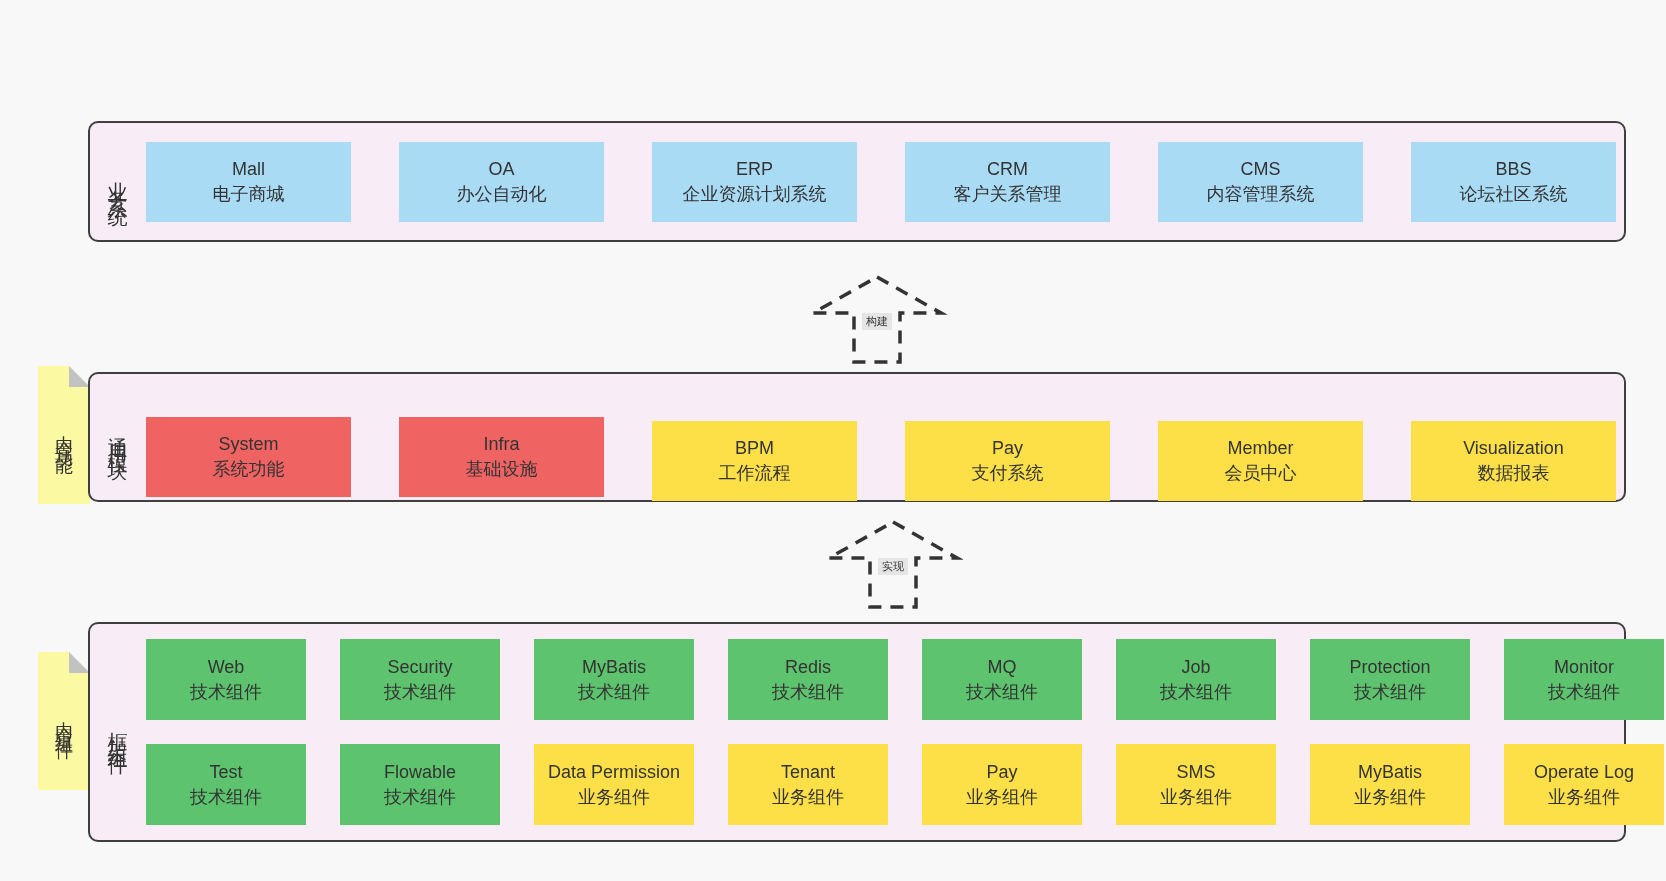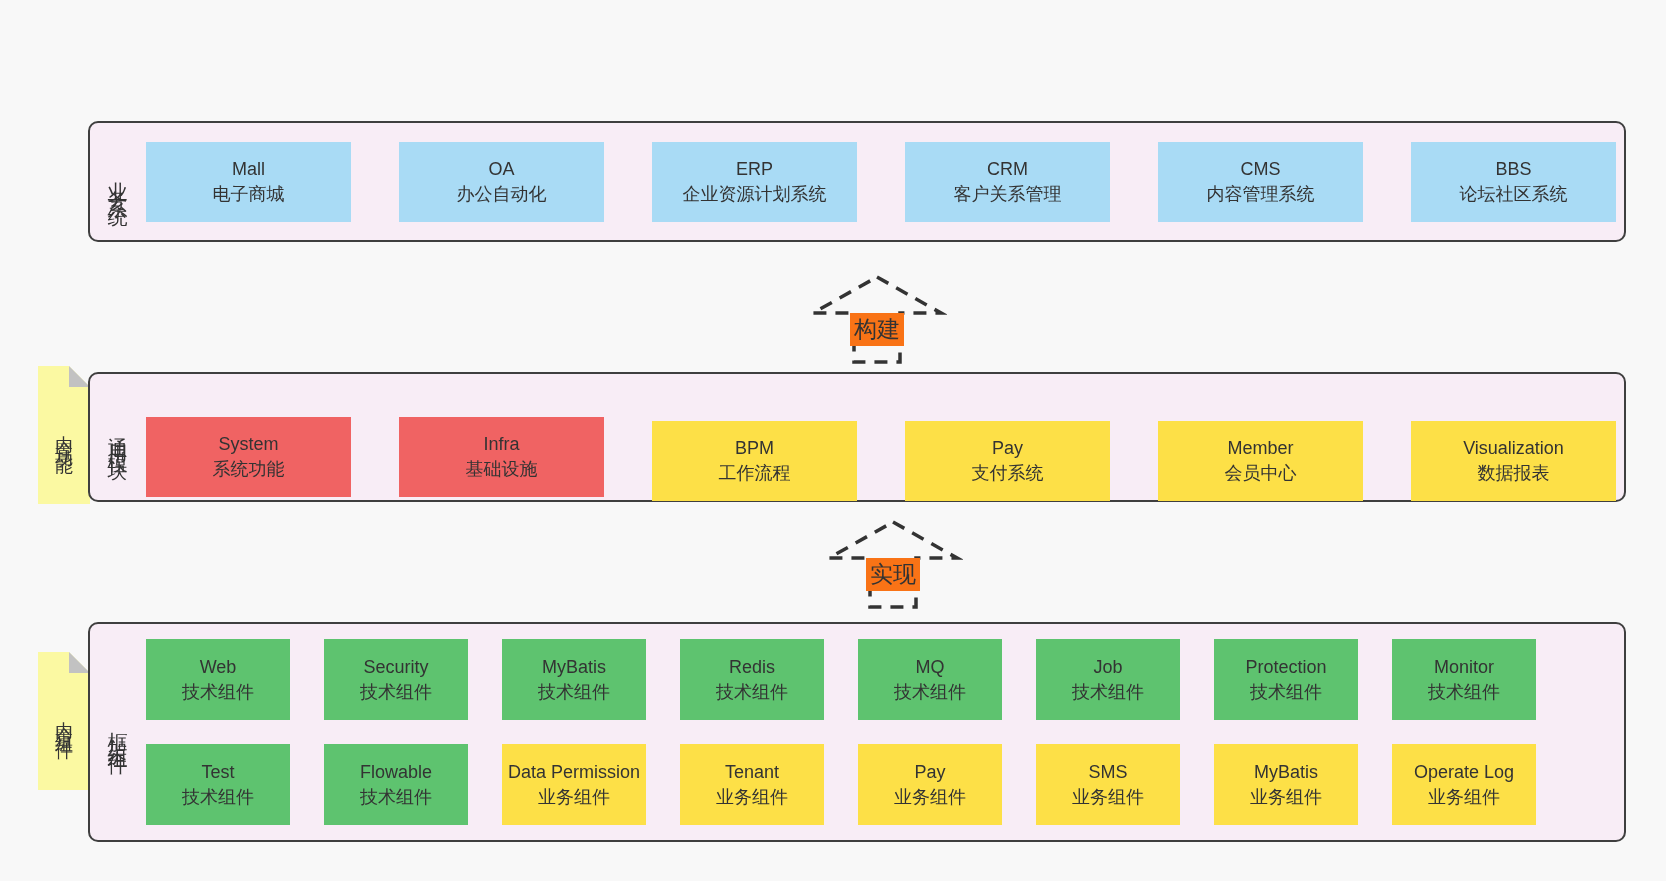--- a/index.html
+++ b/index.html
@@ -56,21 +56,21 @@
     display:flex;
     flex-direction:column;
     align-items:center;
     justify-content:center;
     text-align:center;
     font-size:18px;
     line-height:25px;
     color:#333333;
   }
   .box-wide   { width:205px; height:80px; }
-  .box-narrow { width:144px; height:81px; }
+  .box-narrow { width:160px; height:81px; }
 
   .c-blue        { background:#a9dbf5; }
   .c-red         { background:#f06363;margin-top:40px; }
   .c-pink        { background:#fde047;margin-top:48px; }
   .c-green       { background:#5ec36f; }
   .c-green-light { background:#fde047; }
 
   .box-name, .box-desc { width:100%; }
 
   
@@ -105,23 +105,23 @@
     z-index:3;
   }
   #arrow-build     { left:807px; top:273px; }
   #arrow-implement { left:823px; top:518px;text-decoration:underline; }
   .arrow svg { display:block; width:140px; height:92px; }
   .arrow-label {
     position:absolute;
     left:50%;
     top:40px;
     transform:translateX(-50%);
-    background:#f97316;
+    background:#e5e5e5;
     padding:1px 4px;
-    font-size:23px;
+    font-size:11px;
     color:#333333;
     white-space:nowrap;
   }
 </style>
 </head>
 <body>
 
 <div class="sticky" id="sticky-features">
   <div class="v-text">内置功能</div>
 </div>

